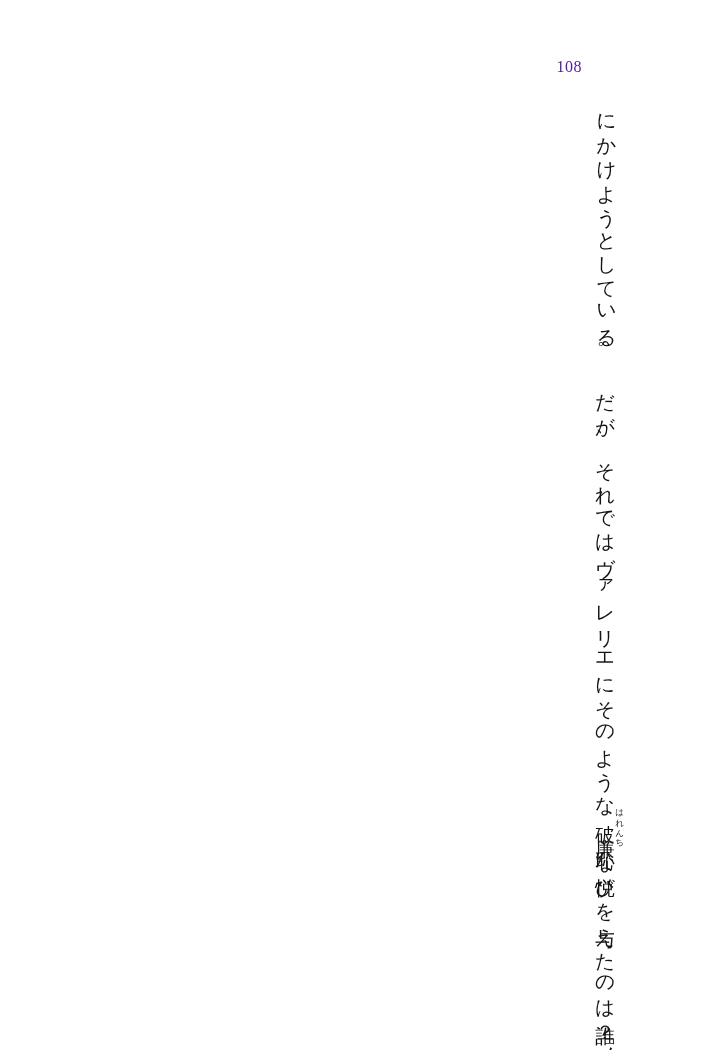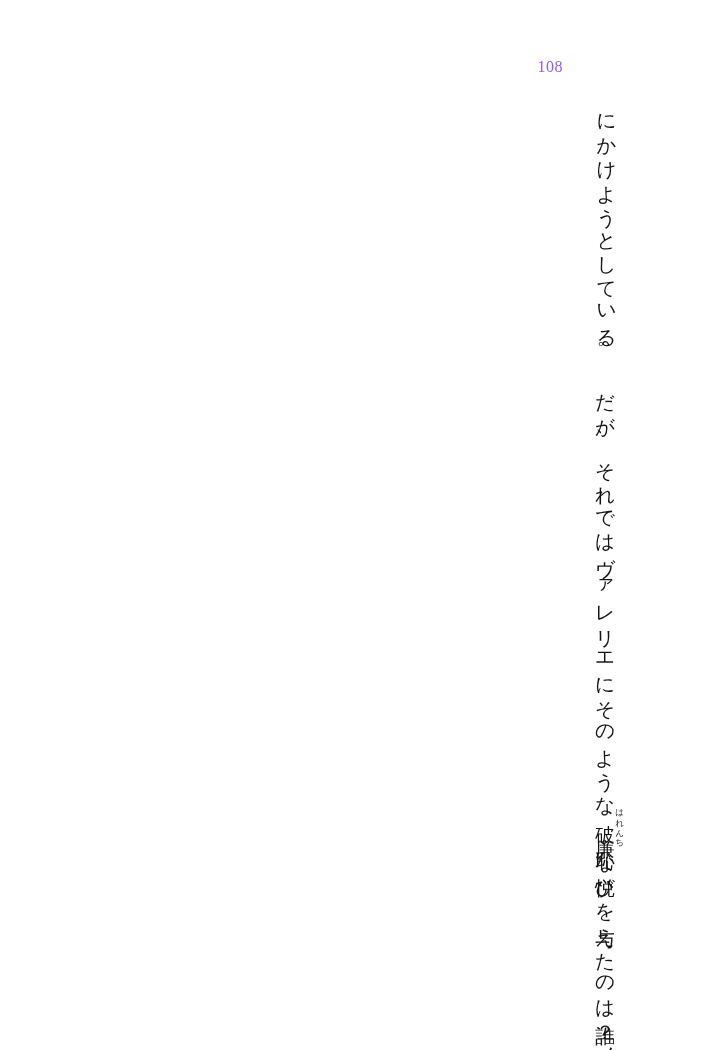--- a/index.html
+++ b/index.html
@@ -14,24 +14,24 @@
   .page {
     position: relative;
     width: 703px;
     height: 1050px;
     background: #ffffff;
     overflow: hidden;
   }
   .page-number {
     position: absolute;
     top: 58px;
-    right: 140px;
+    right: 121px;
     font-size: 16px;
     letter-spacing: 0.5px;
-    color: #8b5cf6;
+    color: #4c1d95;
     font-family: "Liberation Serif", "DejaVu Serif", serif;
   }
   
   .body-text {
     position: absolute;
     top: 100px;
     right: 78px;
     height: 880px;
     width: 560px;
     display: flex;

